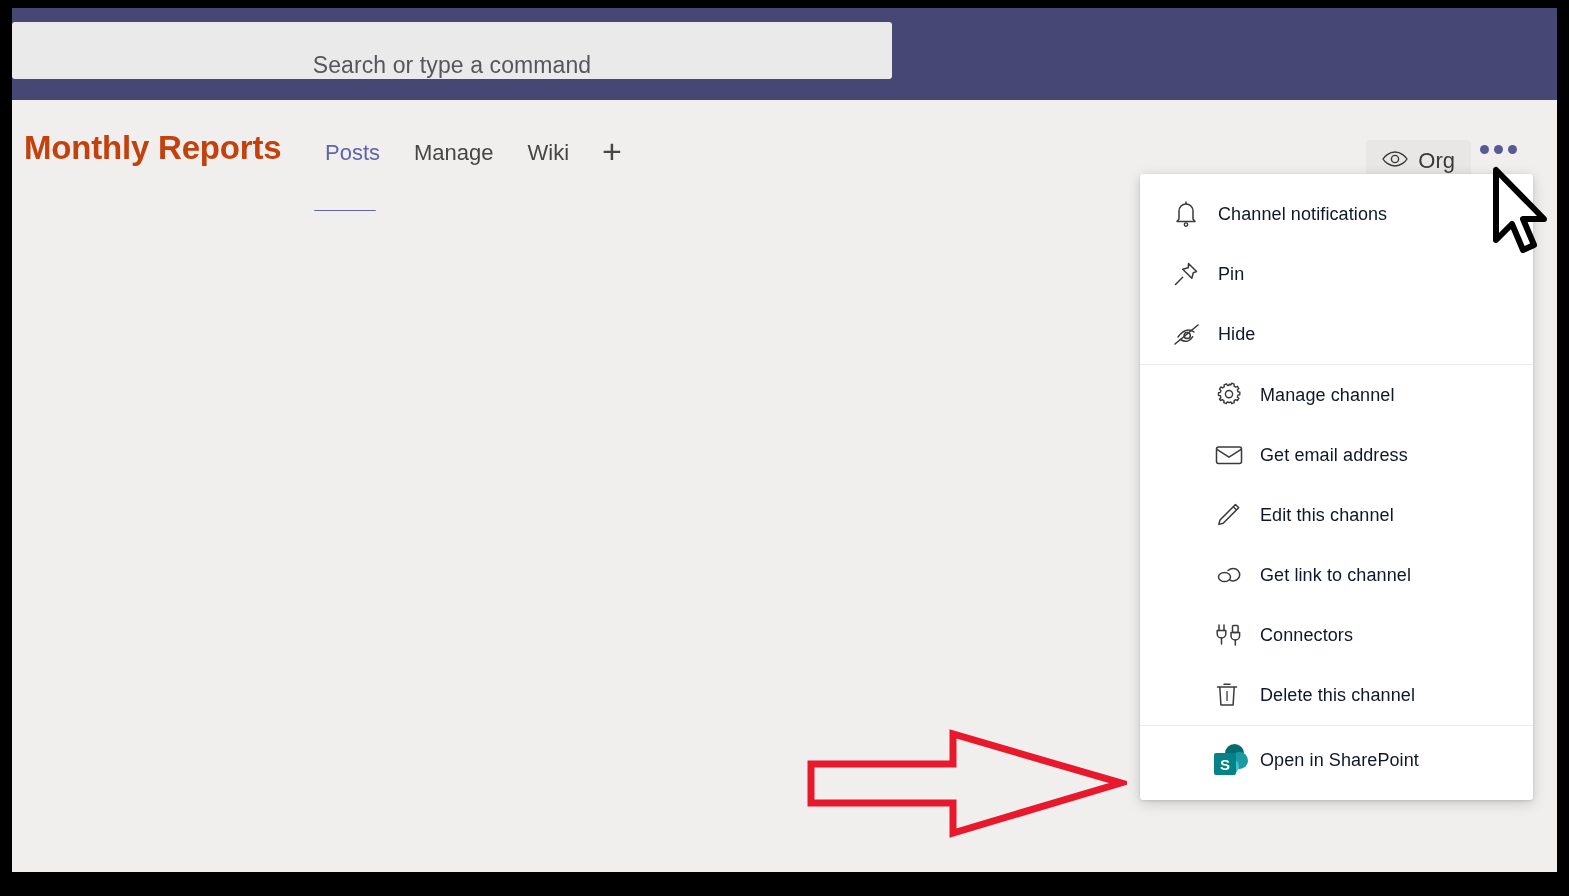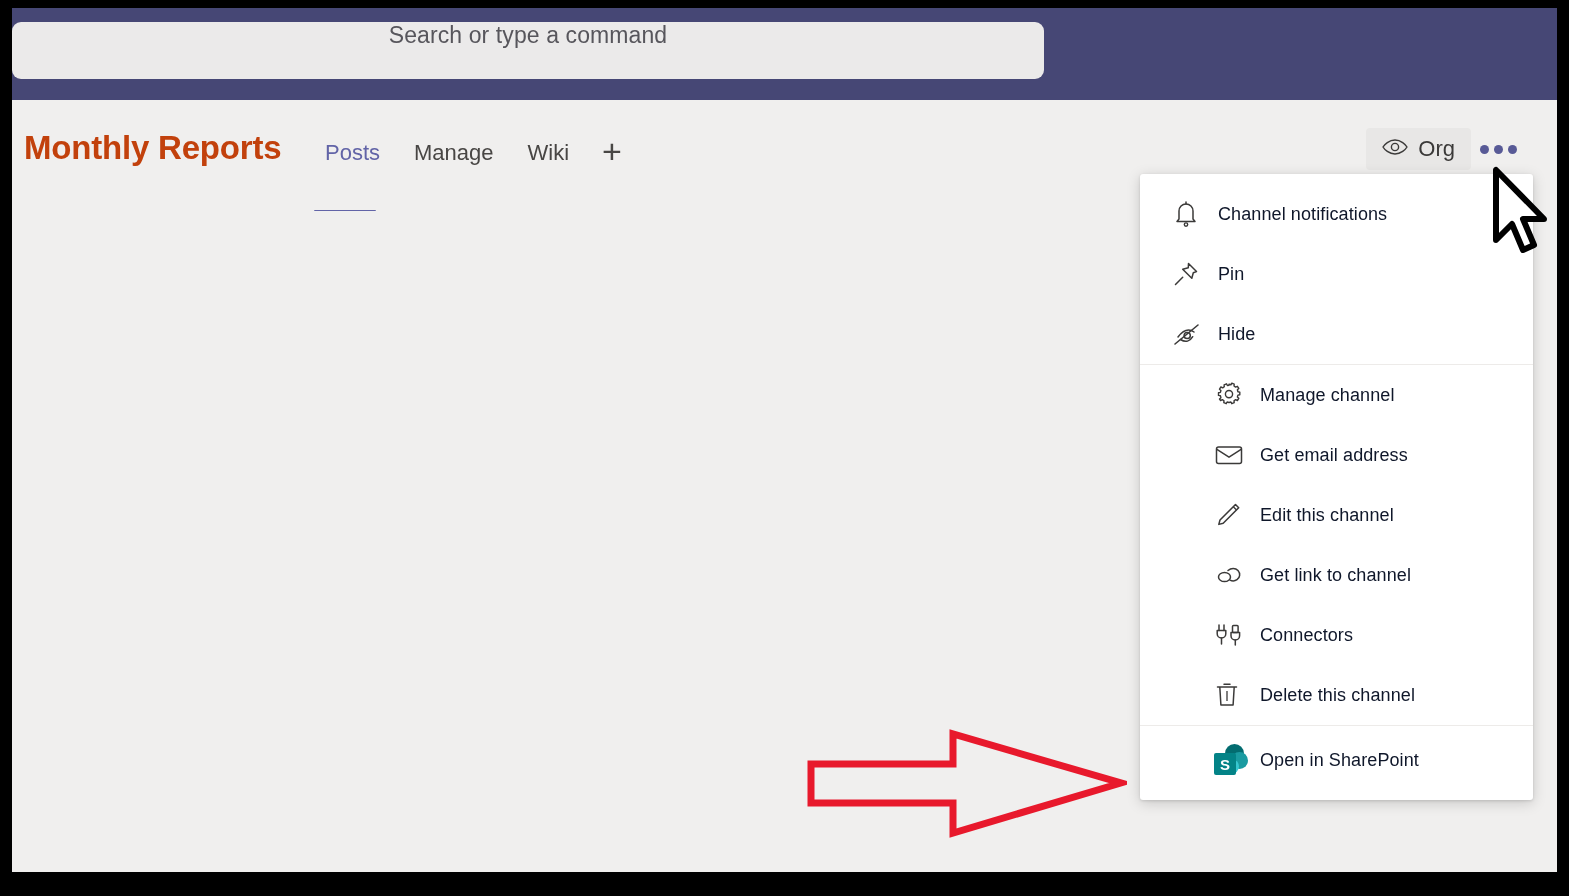--- a/index.html
+++ b/index.html
@@ -21,24 +21,24 @@
 
   
   #titlebar{
     position:absolute; left:0; top:0;
     width:100%; height:92px;
     background:#464775;
   }
   #search-box{
     position:absolute;
     left:0px; top:14px;
-    width:1032px; height:57px;
+    width:880px; height:57px;
     background:#ebeaea;
-    border-radius:9px;
-    display:flex; align-items:flex-start; justify-content:center;
+    border-radius:3px;
+    display:flex; align-items:flex-end; justify-content:center;
   }
   #search-placeholder{
     font-size:23px;
     color:#57565c;
     font-family:"Liberation Sans", sans-serif;
     letter-spacing:.1px;
   }
 
   
   #channel-header{
@@ -84,21 +84,21 @@
   }
   #header-rule{
     position:absolute; left:0; top:114px;
     width:100%; height:1px;
     background:#e1dfdd;
   }
 
   
   #org-button{
     position:absolute;
-    right:86px; top:28px;
+    right:86px; top:40px;
     height:42px;
     display:flex; align-items:center; gap:10px;
     padding:0 16px;
     background:#e8e7e6;
     border-radius:4px;
   }
   #org-label{ font-size:22px; color:#3b3a39; }
 
   
   #more-button{

